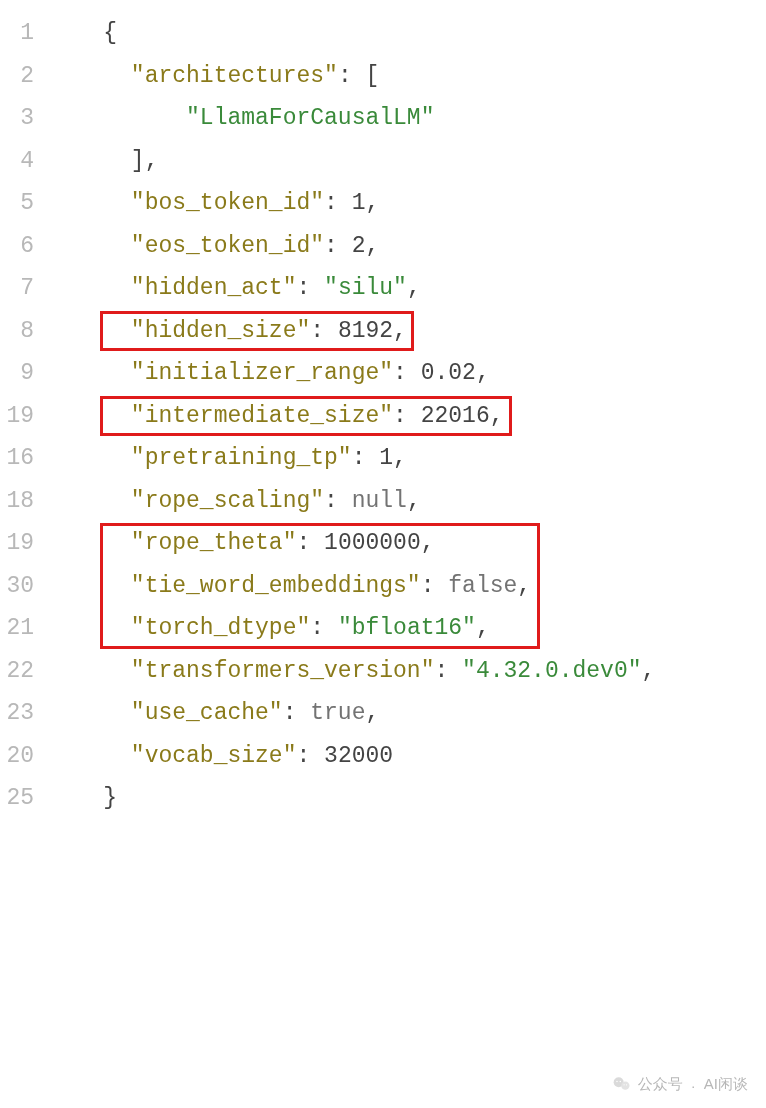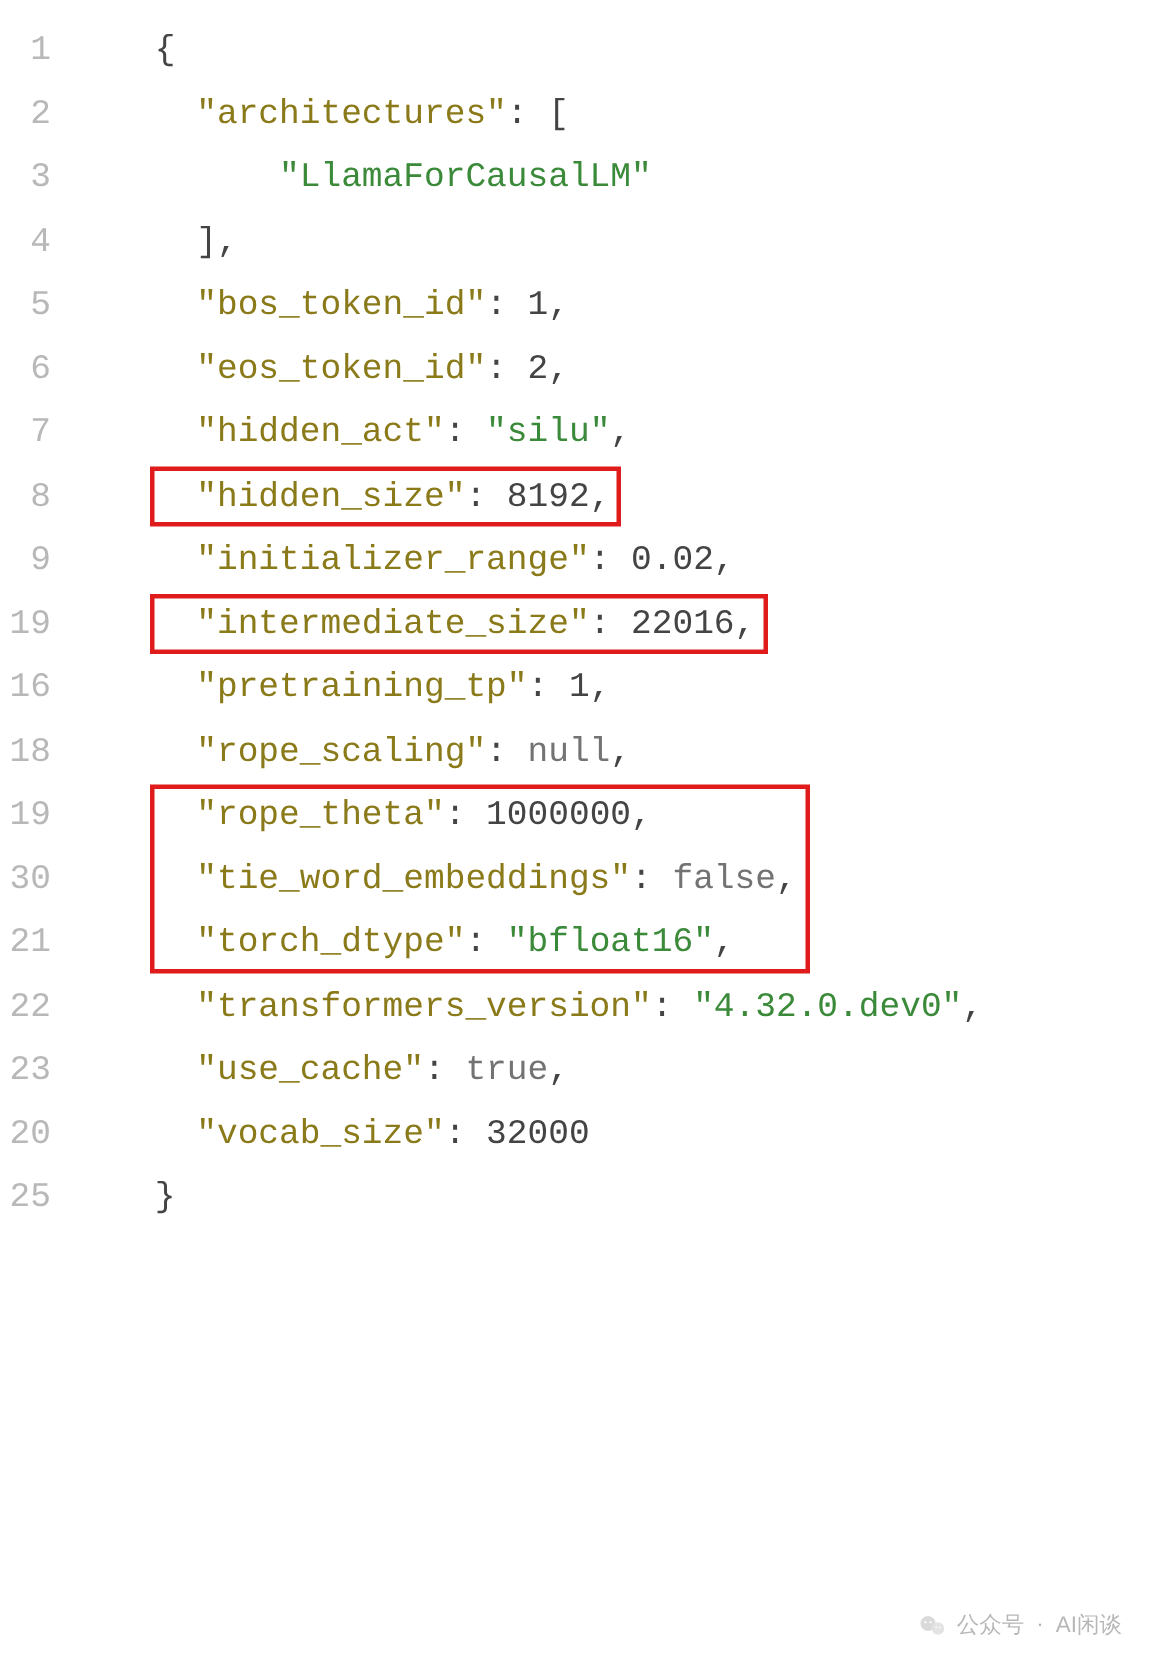--- a/index.html
+++ b/index.html
@@ -46,21 +46,21 @@
     position: absolute;
     border: 3px solid #e01b1b;
     background: transparent;
     pointer-events: none;
   }
   .watermark {
     position: absolute;
     right: 18px;
     bottom: 14px;
     display: flex;
-    align-items: flex-start;
+    align-items: flex-end;
     gap: 6px;
     color: #b0b0b0;
     font-family: -apple-system, "PingFang SC", "Microsoft YaHei", sans-serif;
     font-size: 15px;
     opacity: 0.9;
   }
   .wm-icon {
     width: 20px;
     height: 20px;
     opacity: 0.65;

